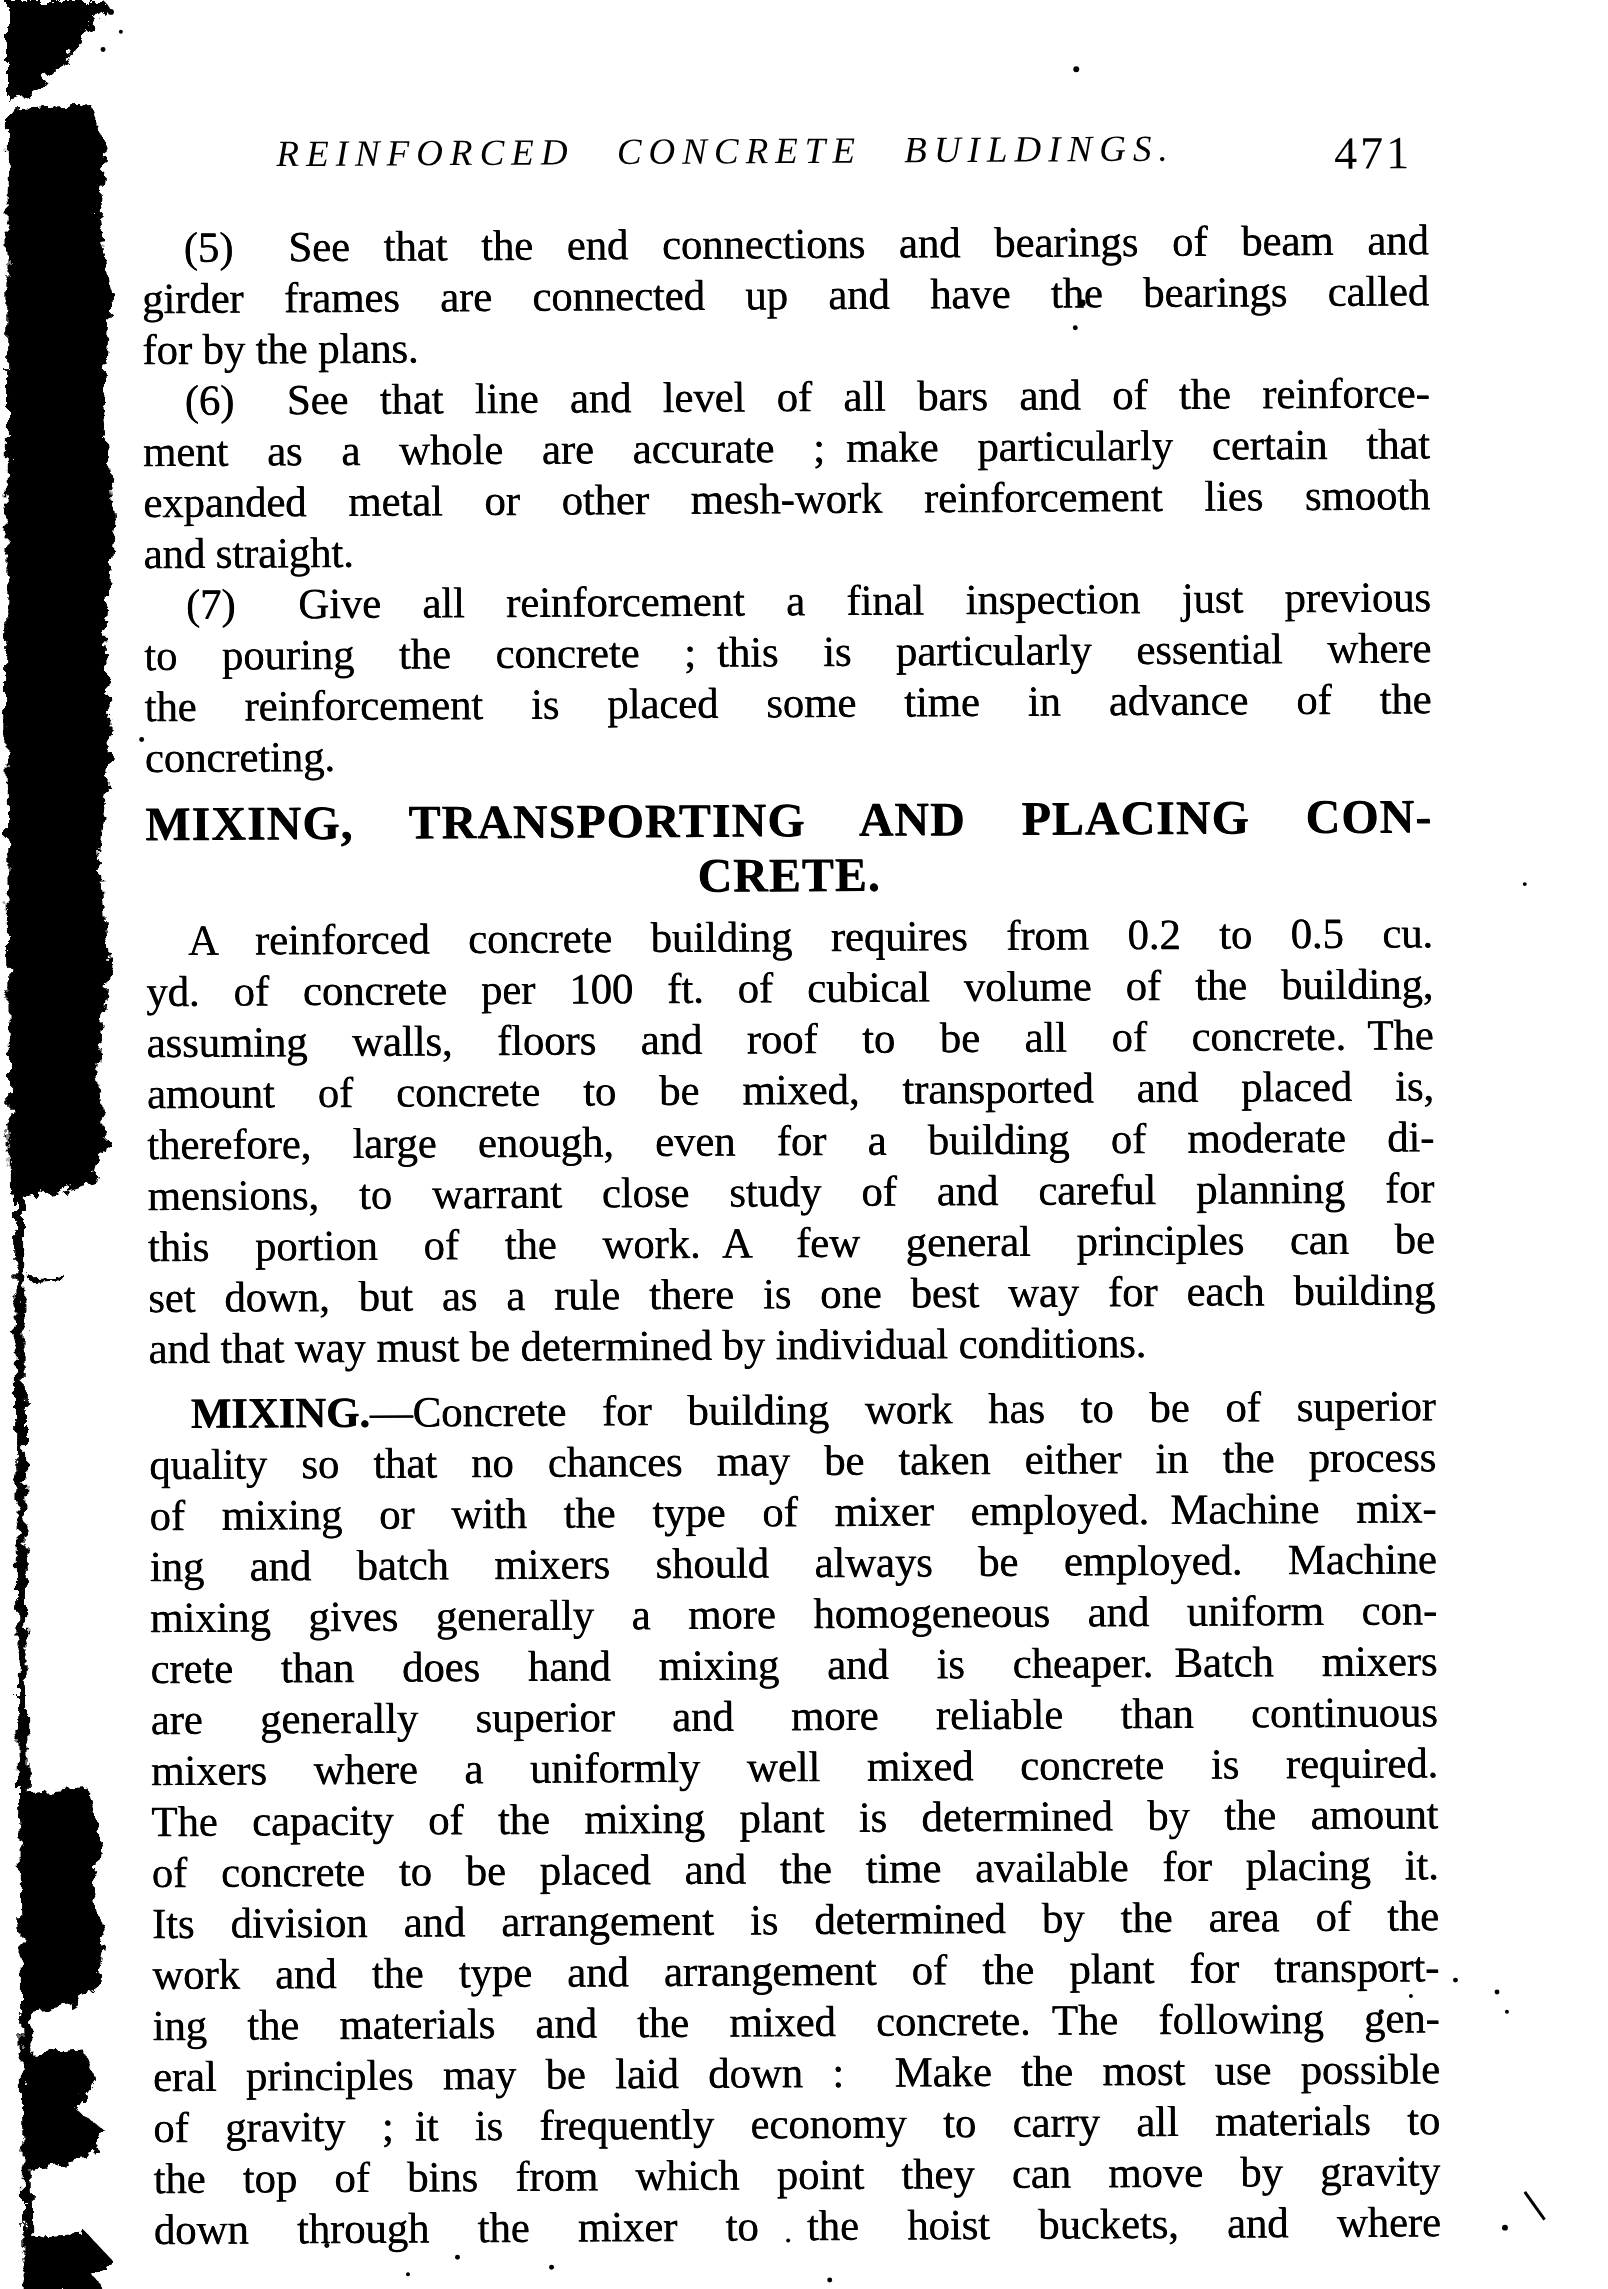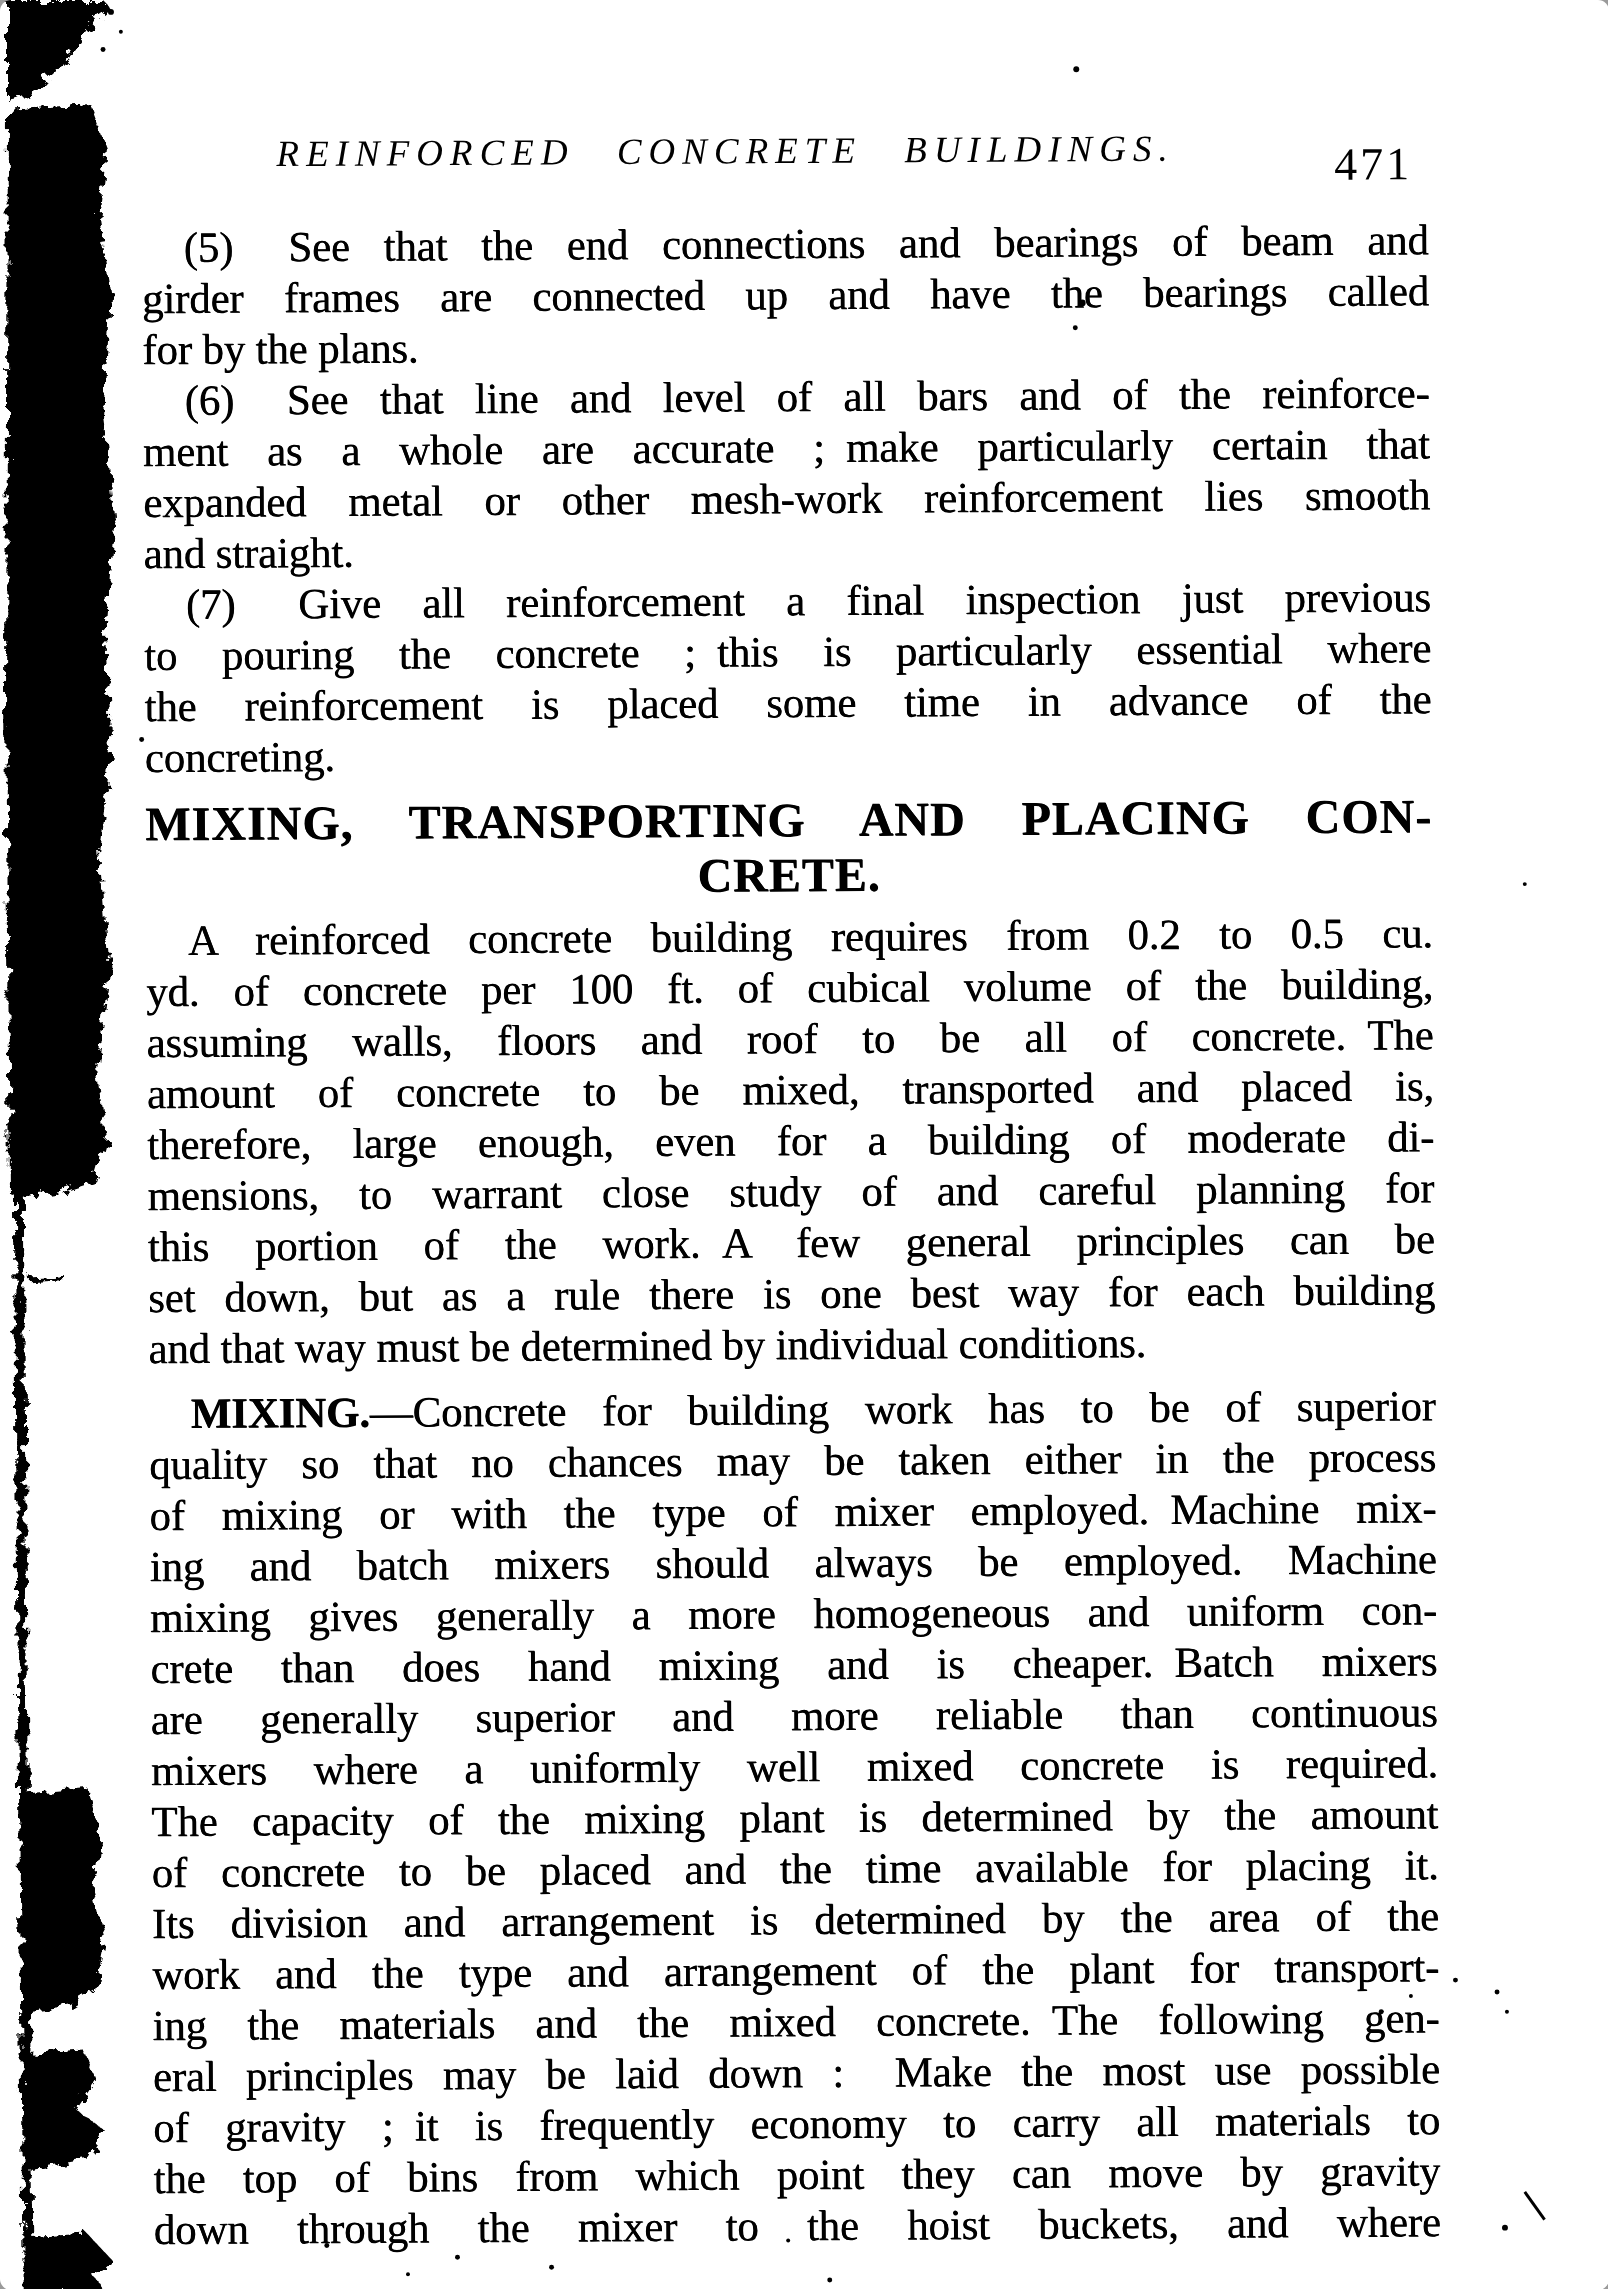--- a/index.html
+++ b/index.html
@@ -3,41 +3,40 @@
 <meta charset="utf-8">
 <style>
   html,body { margin:0; padding:0; background:#9a9a9a; }
   .page {
     position:relative;
     width:1609px; height:2290px;
     background:#ffffff;
     overflow:hidden;
     font-family:"Liberation Serif", serif;
     color:#000;
-    border-radius:11px;
   }
   .scan-overlay {
     position:absolute; left:0; top:0; width:1609px; height:2290px;
     pointer-events:none;
   }
   .content {
     position:absolute; left:147px; top:0; width:1287px;
     transform:rotate(-0.35deg);
     transform-origin:50% 50%;
   }
   .page-header { position:relative; height:61px; margin-top:125px; }
   .running-title {
     position:absolute; left:50%; top:4px;
     transform:translateX(-50%) translateX(-59px);
     font-style:italic; font-size:37px;
     letter-spacing:7px; word-spacing:26px;
     white-space:nowrap;
   }
   .page-number {
-    position:absolute; right:16px; top:16px;
+    position:absolute; right:16px; top:5px;
     font-size:46px; letter-spacing:3px;
   }
   .text-column {
     margin-top:32px;
     font-size:43px; line-height:51px;
     letter-spacing:-0.2px;
     text-shadow:0.4px 0.4px 0 #000;
   }
   .block { margin:0; }
   .block.spaced { margin-top:14px; }

